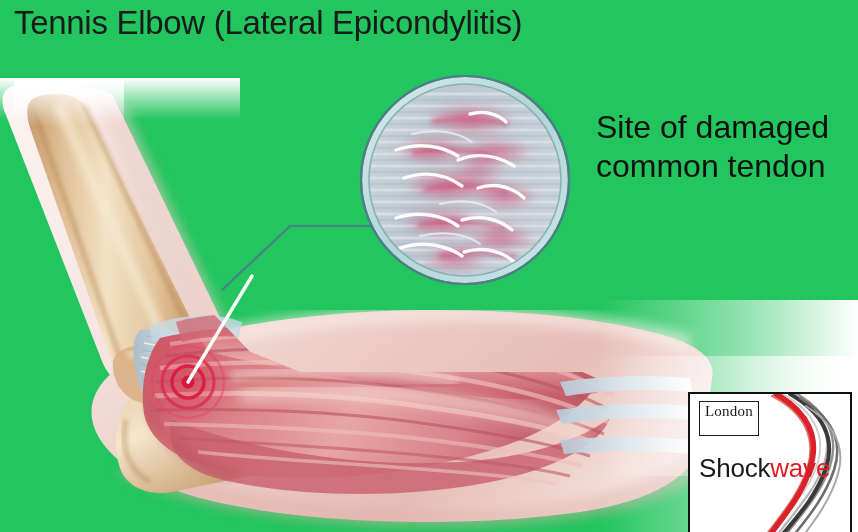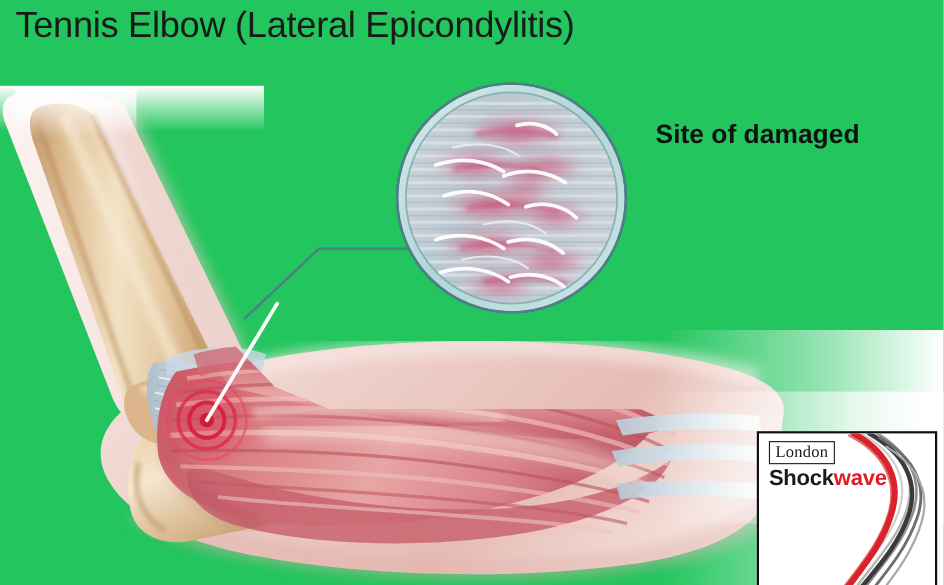--- a/index.html
+++ b/index.html
@@ -27,22 +27,22 @@
     color: #1a1a1a;
     letter-spacing: -0.3px;
     white-space: nowrap;
   }
 
   
   #callout-label {
     position: absolute;
     left: 596px;
     top: 108px;
-    font-size: 24px;
-    font-weight: 700;
+    font-size: 32px;
+    font-weight: 400;
     line-height: 1.22;
     color: #111111;
     white-space: nowrap;
   }
 
   
   #illustration {
     position: absolute;
     left: 0;
     top: 0;
@@ -71,33 +71,33 @@
   }
   #logo-text-block {
     position: absolute;
     left: 9px;
     top: 7px;
     z-index: 3;
   }
   #logo-london-box {
     display: inline-block;
     border: 1.6px solid #1a1a1a;
-    padding: 0px 5px 1px 5px;
-    margin-bottom: 2px;
+    padding: 0px 5px 15px 5px;
+    margin-bottom: 18px;
   }
   #logo-london {
     font-family: "Liberation Serif", serif;
     font-size: 15px;
     font-weight: 400;
     color: #1a1a1a;
     letter-spacing: 0.2px;
   }
   .logo-line {
-    font-size: 20px;
-    font-weight: 700;
+    font-size: 26px;
+    font-weight: 400;
     color: #1a1a1a;
     line-height: 1.13;
     letter-spacing: -0.2px;
     white-space: nowrap;
   }
   .logo-red { color: #e01b23; }
 </style>
 </head>
 <body>
 
@@ -424,20 +424,21 @@
 
       <circle cx="465" cy="180" r="96" fill="none" stroke="#7aa8ad" stroke-width="1.6" opacity="0.8"></circle>
       <circle cx="465" cy="180" r="104" fill="none" stroke="#4d7f85" stroke-width="2.2"></circle>
     </g>
   </svg>
 
   <div id="page-title">Tennis Elbow (Lateral Epicondylitis)</div>
 
   <div id="callout-label">
     <div>Site of damaged</div>
+    <div>common tendon</div>
   </div>
 
   <div id="clinic-logo">
     <svg id="logo-swoosh" viewBox="0 0 96 150">
       <g fill="none" stroke-linecap="round">
         <path d="M 18 2 C 52 18 66 44 58 72 C 50 100 26 122 10 148" stroke="#cfcfcf" stroke-width="2"></path>
         <path d="M 26 0 C 60 18 74 44 64 74 C 54 104 30 126 14 150" stroke="#b5b5b5" stroke-width="2.2"></path>
         <path d="M 34 2 C 66 20 80 46 70 76 C 60 106 38 128 22 150" stroke="#8f8f8f" stroke-width="2.4"></path>
         <path d="M 12 6 C 44 22 56 48 48 76 C 40 104 20 126 4 148" stroke="#e2756d" stroke-width="2.2"></path>
         <path d="M 16 4 C 48 22 60 48 50 78 C 42 106 22 128 6 150" stroke="#d9222a" stroke-width="5.5"></path>

